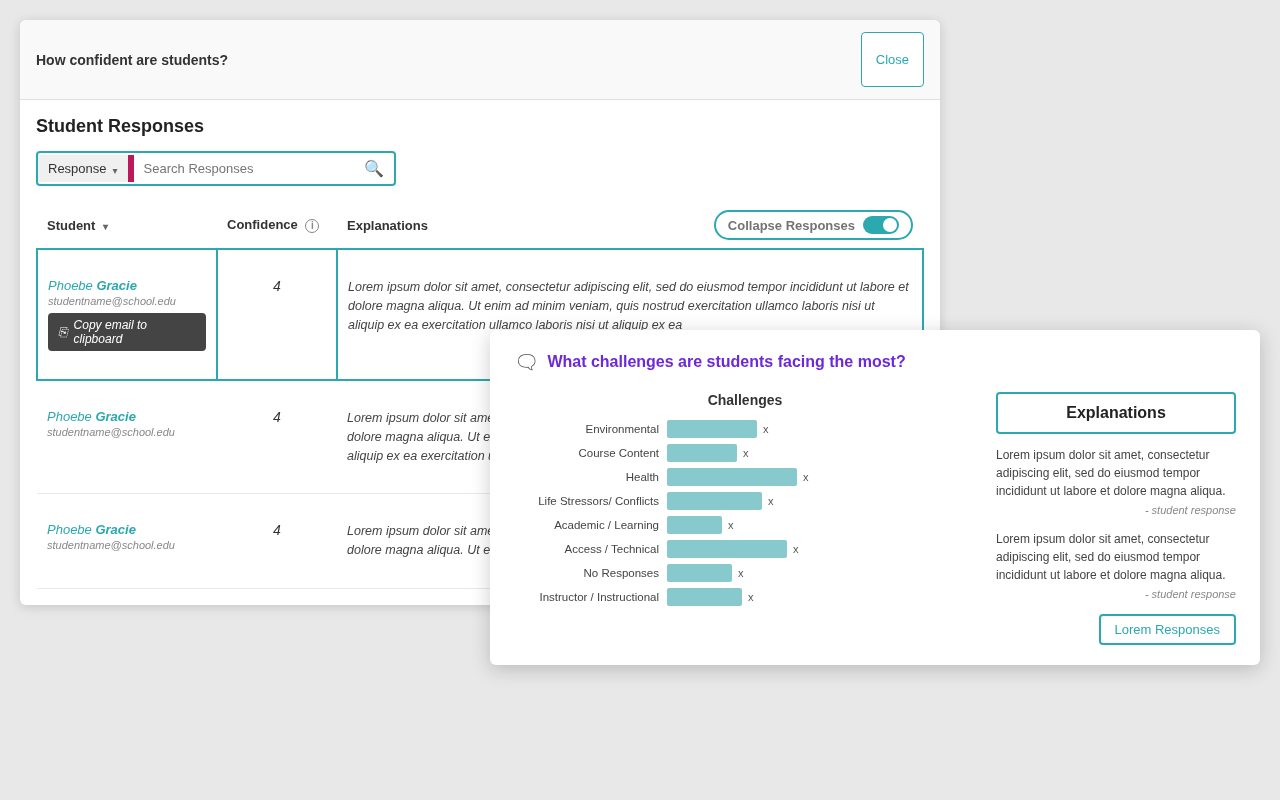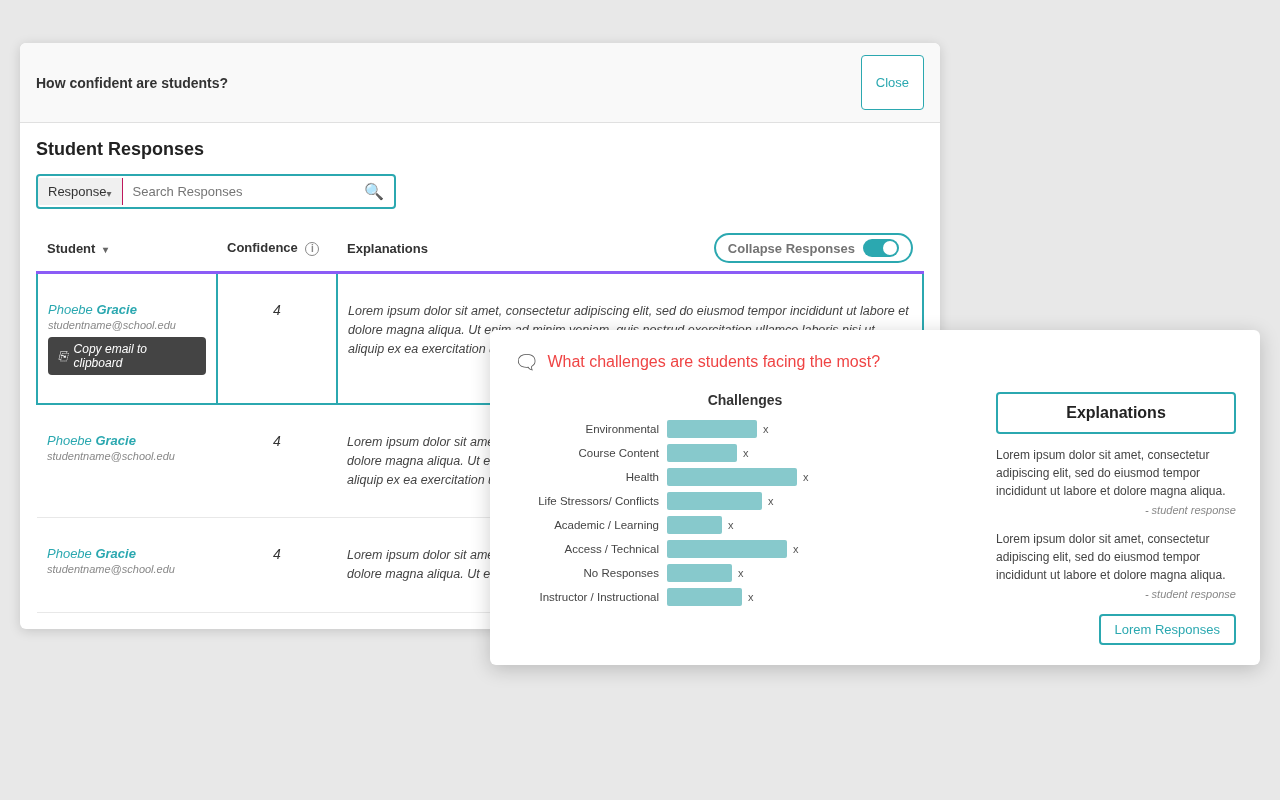--- a/index.html
+++ b/index.html
@@ -16,21 +16,20 @@
     .panel-students {
       position: absolute;
       top: 20px;
       left: 20px;
       width: 920px;
       background: #fff;
       border-radius: 6px;
       box-shadow: 0 2px 12px rgba(0,0,0,0.15);
       padding: 0;
       z-index: 1;
-      margin-top: 23px;
     }
 
     .panel-header {
       display: flex;
       justify-content: space-between;
       align-items: center;
       padding: 12px 16px;
       border-bottom: 1px solid #e0e0e0;
       background: #f9f9f9;
       border-radius: 6px 6px 0 0;
@@ -69,23 +68,24 @@
       border: 2px solid #2ba8b0;
       border-radius: 4px;
       overflow: hidden;
       width: 360px;
       margin-bottom: 16px;
     }
 
     .search-dropdown {
       display: flex;
       align-items: flex-end;
+      gap: 6px;
       padding: 6px 10px;
       background: #f0f0f0;
-      border-right: 1px solid #be185d;
+      border-right: 6px solid #be185d;
       font-size: 13px;
       color: #333;
       cursor: pointer;
     }
 
     .search-dropdown .arrow {
       font-size: 10px;
       color: #666;
     }
 
@@ -109,21 +109,21 @@
       width: 100%;
       border-collapse: collapse;
     }
 
     .responses-table thead tr th {
       padding: 8px 10px;
       font-size: 13px;
       font-weight: 600;
       color: #333;
       text-align: left;
-      border-bottom: 3px solid #8b5cf6;
+      border-bottom: 1px solid #8b5cf6;
     }
 
     .th-student {
       width: 180px;
     }
     .th-confidence {
       width: 120px;
     }
 
     .collapse-toggle {
@@ -238,22 +238,22 @@
       margin-bottom: 18px;
     }
 
     .chat-icon {
       font-size: 20px;
       color: #555;
     }
 
     .challenges-title {
       font-size: 16px;
-      font-weight: 400;
-      color: #ef4444;
+      font-weight: 700;
+      color: #6d28d9;
     }
 
     .challenges-content {
       display: flex;
       gap: 20px;
     }
 
     .chart-section {
       flex: 1;
     }

